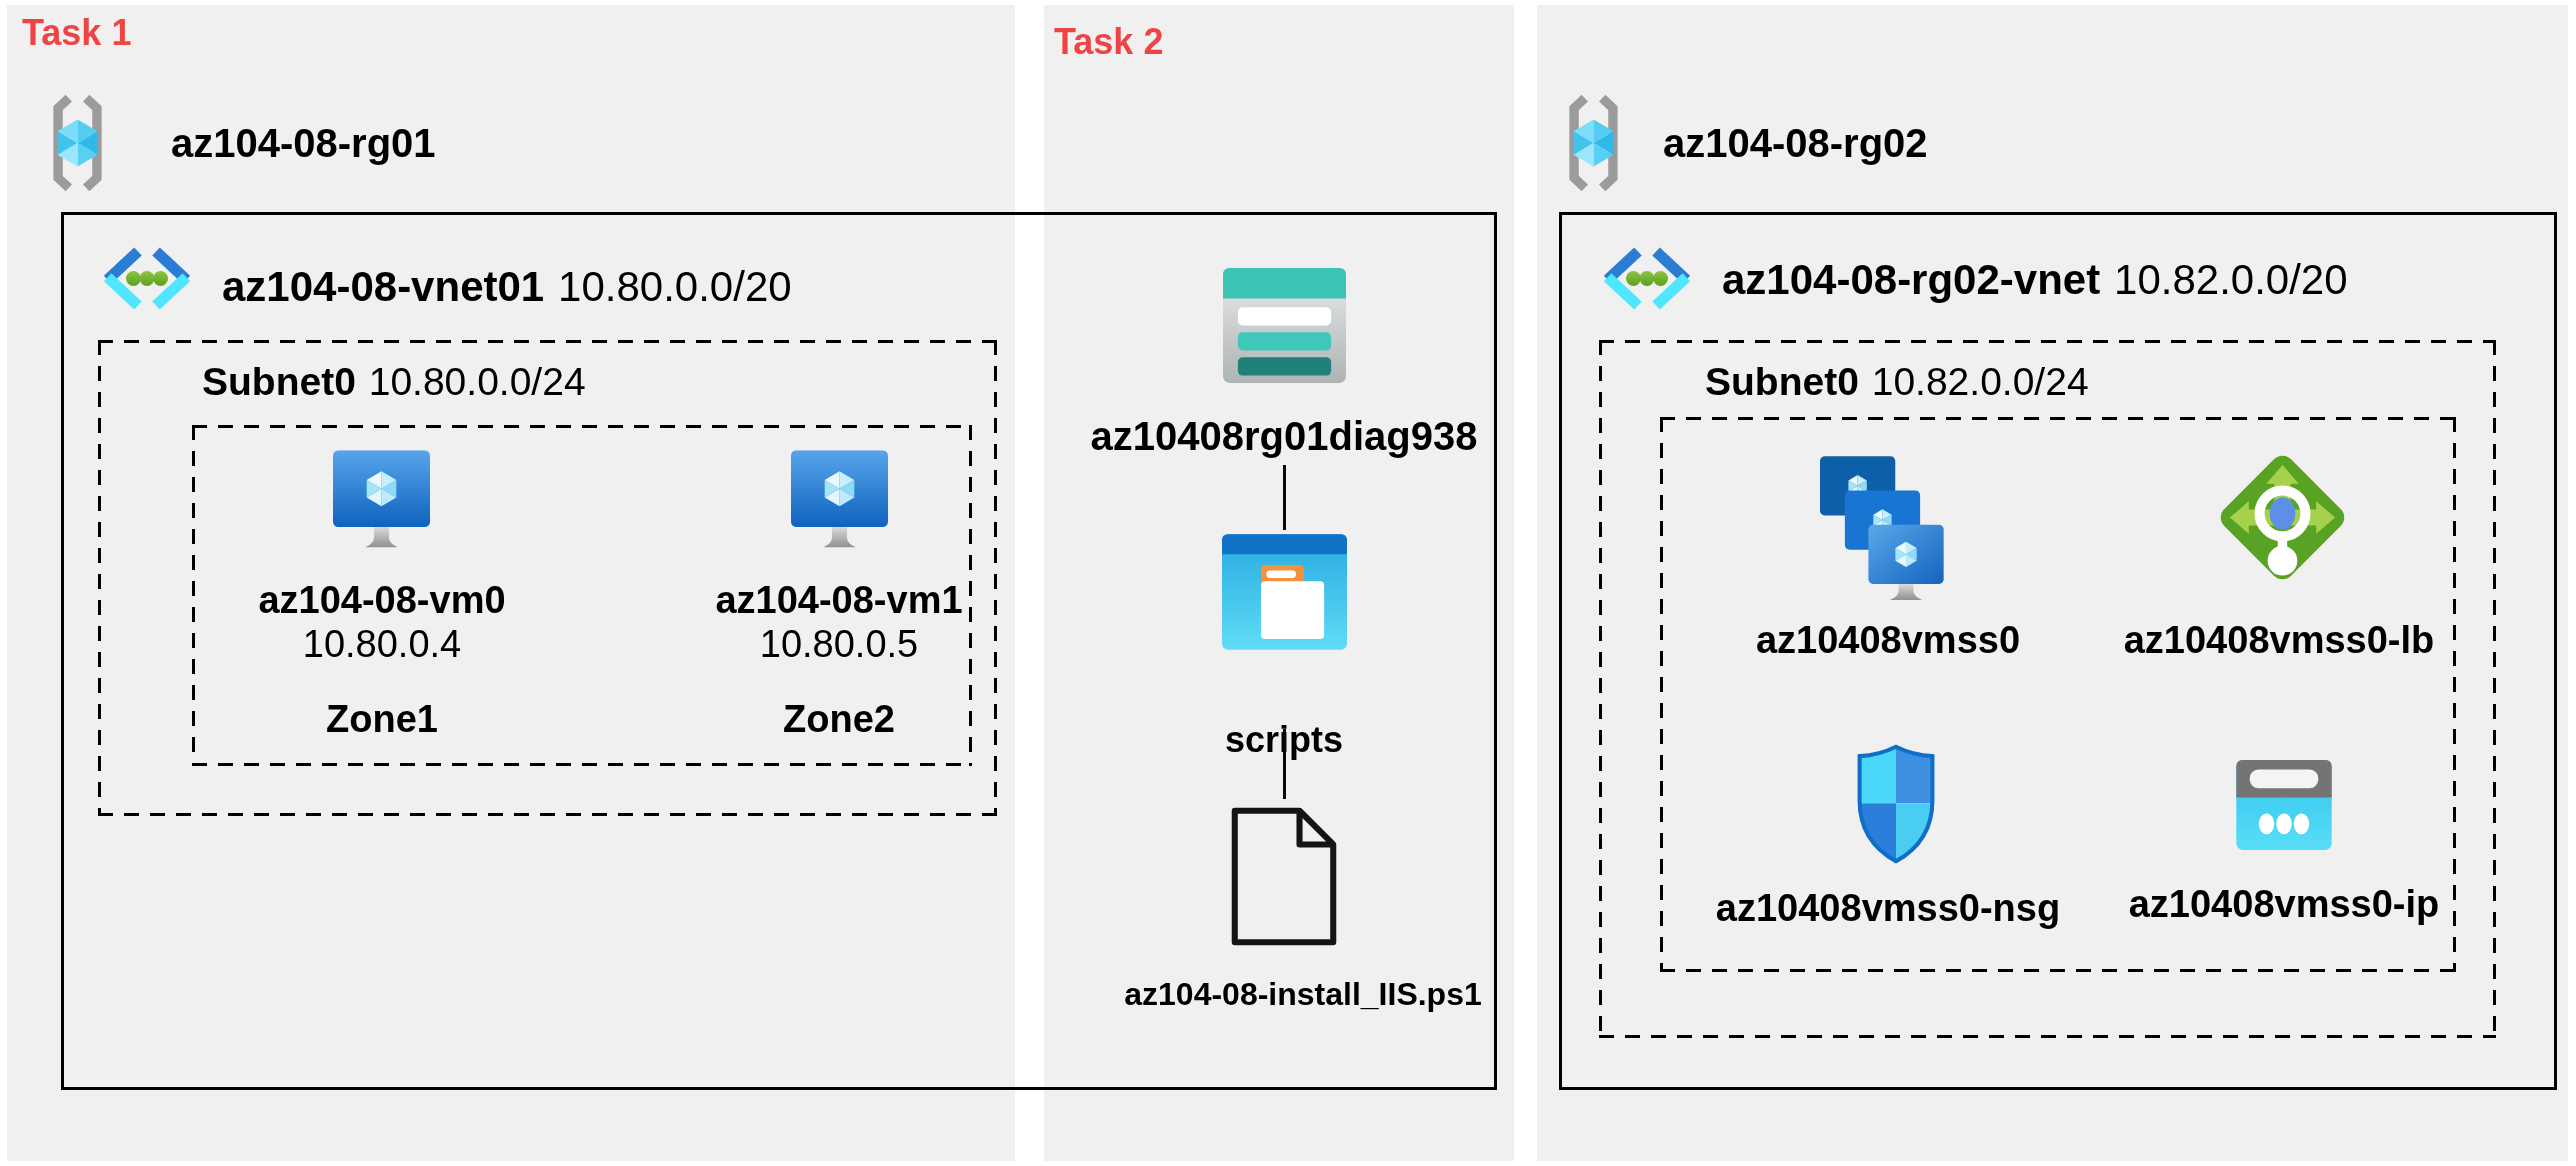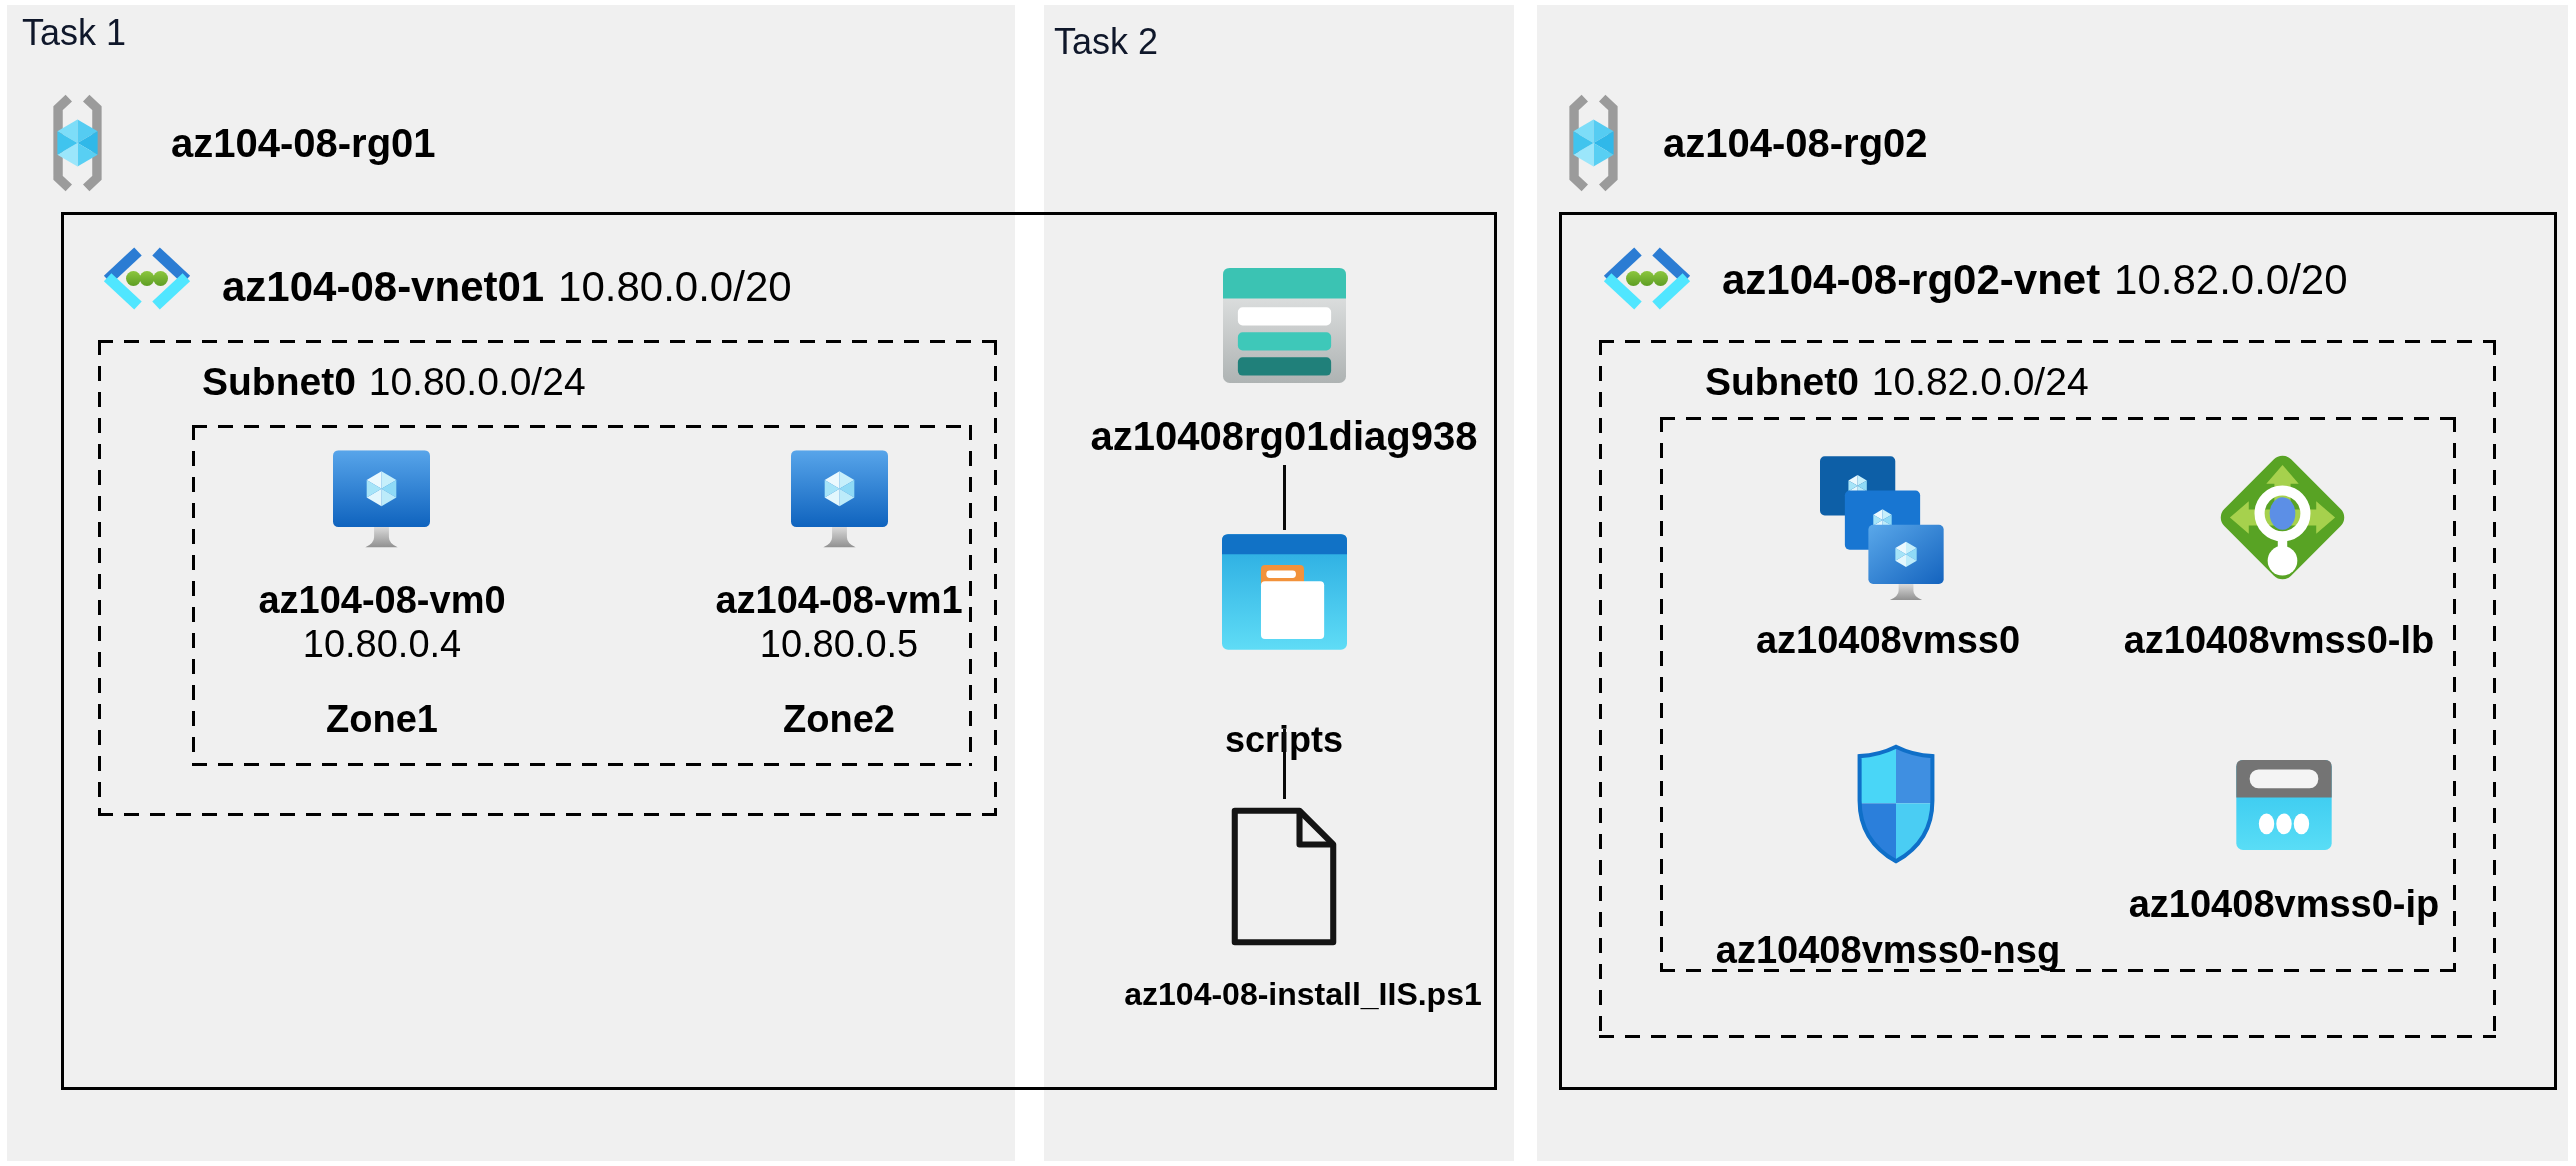--- a/index.html
+++ b/index.html
@@ -1,19 +1,19 @@
 <!DOCTYPE html>
 <html style="font-size:10.8px"><head>
 <meta charset="utf-8">
 <style>
   html,body{margin:0;padding:0;background:#fff;}
   .canvas{position:relative;width:2576px;height:1166px;background:#fff;overflow:hidden;
           font-family:"Liberation Sans",sans-serif;color:#000;}
   .panel{position:absolute;background:#F0F0F0;}
-  .task-title{position:absolute;font-weight:400;font-size:36px;color:#0f172a;white-space:nowrap;line-height:1;}
+  .task-title{position:absolute;font-weight:700;font-size:36px;color:#ef4444;white-space:nowrap;line-height:1;}
   .lbl{position:absolute;white-space:nowrap;line-height:1;font-size:39px;}
   .b{font-weight:700;}
   .gap{margin-left:0.33em;font-weight:400;}
   .clabel{position:absolute;transform:translateX(-50%);white-space:nowrap;line-height:1;
           font-size:38px;font-weight:700;text-align:left;}
   .reg{font-weight:400;}
   .solid-box{position:absolute;border:3.4px solid #000;box-sizing:border-box;}
   .dashed-box{position:absolute;box-sizing:border-box;
     background-image:
       repeating-linear-gradient(90deg,#000 0 15px,transparent 15px 26px),
@@ -210,21 +210,21 @@
       </clipPath>
     </defs>
     <g clip-path="url(#clipShield)">
       <rect x="0" y="0" width="62" height="88" fill="#49D6F7"></rect>
       <rect x="62" y="0" width="62" height="88" fill="#3F8FE1"></rect>
       <rect x="0" y="88" width="62" height="90" fill="#2B7FDB"></rect>
       <rect x="62" y="88" width="62" height="90" fill="#4ACDF3"></rect>
     </g>
     <path d="M62 4 C46 12 28 17 8 18 V84 C8 128 30 156 62 174 C94 156 116 128 116 84 V18 C96 17 78 12 62 4 Z" fill="none" stroke="#0F6FC8" stroke-width="6"></path>
   </svg>
-  <div class="clabel" style="left:1888px;top:889px;margin-top:42px;">az10408vmss0-nsg</div>
+  <div class="clabel" style="left:1888px;top:889px;">az10408vmss0-nsg</div>
 
   <svg class="icon" style="left:2236px;top:760px;" width="96" height="90" viewBox="0 0 142 134">
     <rect x="0" y="0" width="142" height="134" rx="10" fill="url(#gIp)"></rect>
     <path d="M0 10 Q0 0 10 0 H132 Q142 0 142 10 V56 H0 Z" fill="#747474"></path>
     <rect x="20" y="14" width="102" height="28" rx="13" fill="#F4F4F4"></rect>
     <ellipse cx="45" cy="95" rx="11.5" ry="15.5" fill="#FFFFFF"></ellipse>
     <ellipse cx="71" cy="95" rx="11.5" ry="15.5" fill="#FFFFFF"></ellipse>
     <ellipse cx="97" cy="95" rx="11.5" ry="15.5" fill="#FFFFFF"></ellipse>
   </svg>
   <div class="clabel" style="left:2284px;top:885px;">az10408vmss0-ip</div>

